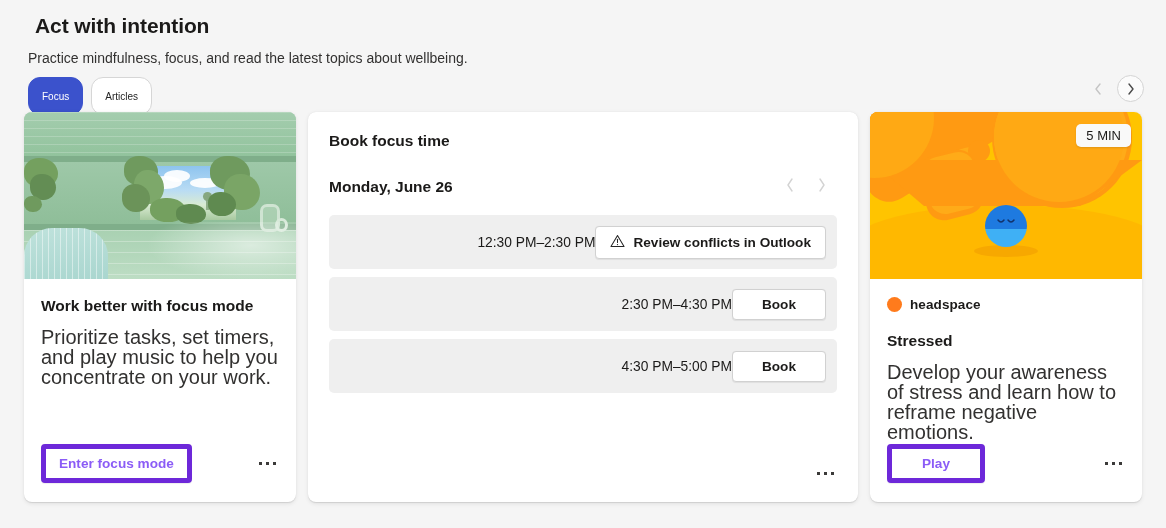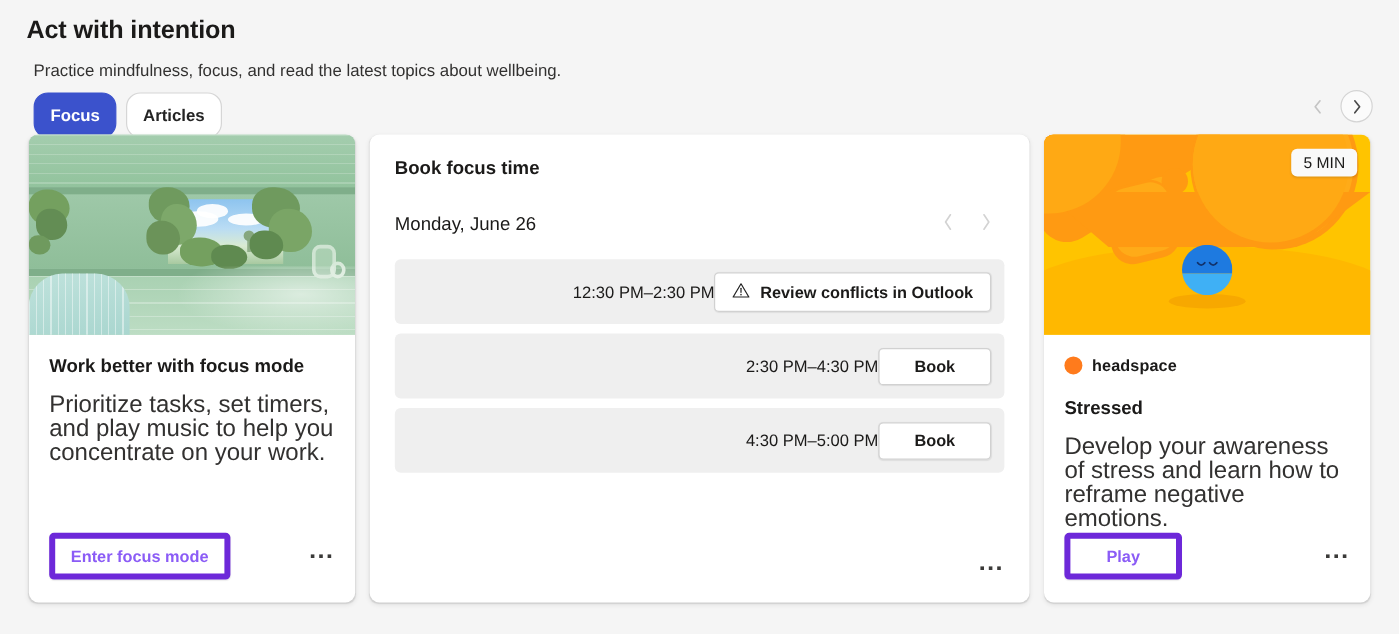--- a/index.html
+++ b/index.html
@@ -11,41 +11,41 @@
     font-family: "Liberation Sans", sans-serif;
     color: #242424;
     -webkit-font-smoothing: antialiased;
   }
 
   
   .page { position: relative; width: 1166px; height: 528px; }
 
   .hdr-title {
     position: absolute;
-    left: 22px; top: 14px;
+    left: 35px; top: 14px;
     font-size: 21px;
     font-weight: 600;
     letter-spacing: -0.1px;
     color: #1b1a19;
   }
   .hdr-sub {
     position: absolute;
     left: 28px; top: 50px;
     font-size: 14px;
     color: #323130;
   }
 
   
   .pills { position: absolute; left: 28px; top: 77px; display: flex; gap: 8px; }
   .pill {
     height: 38px;
     border-radius: 12px;
     padding: 0 13px;
-    font-size: 14px;
-    font-weight: 700;
+    font-size: 10px;
+    font-weight: 400;
     display: flex; align-items: center;
     border: 1px solid #d6d6d6;
     background: #ffffff;
     color: #242424;
     cursor: pointer;
     white-space: nowrap;
   }
   .pill.active {
     background: #3b52cc;
     border-color: #3b52cc;
@@ -209,21 +209,21 @@
   }
   .ellipsis i { width:3px; height:3px; background:#3b3a39; display:block; }
 
   
   .mid-body { padding: 20px 21px 0 21px; position:relative; flex:1; }
   .mid-title { font-size: 15.5px; font-weight: 600; color:#1b1a19; }
   .mid-daterow {
     display:flex; align-items:center; justify-content:space-between;
     margin-top: 23px;
   }
-  .mid-date { font-size: 15.5px; font-weight: 400; color:#1b1a19; }
+  .mid-date { font-size: 15.5px; font-weight: 700; color:#1b1a19; }
   .mid-arrows { display:flex; gap:14px; margin-right: 6px; }
   .mid-arrow { padding: 4px; cursor: pointer; display:flex; }
   .mid-arrow svg path { stroke:#d3d3d3; }
 
   .slots { margin-top: 14px; display:flex; flex-direction:column; gap: 8px; }
   .slot {
     background:#efefef;
     border-radius:5px;
     height: 54px;
     display:flex; align-items:center; justify-content:flex-end;

